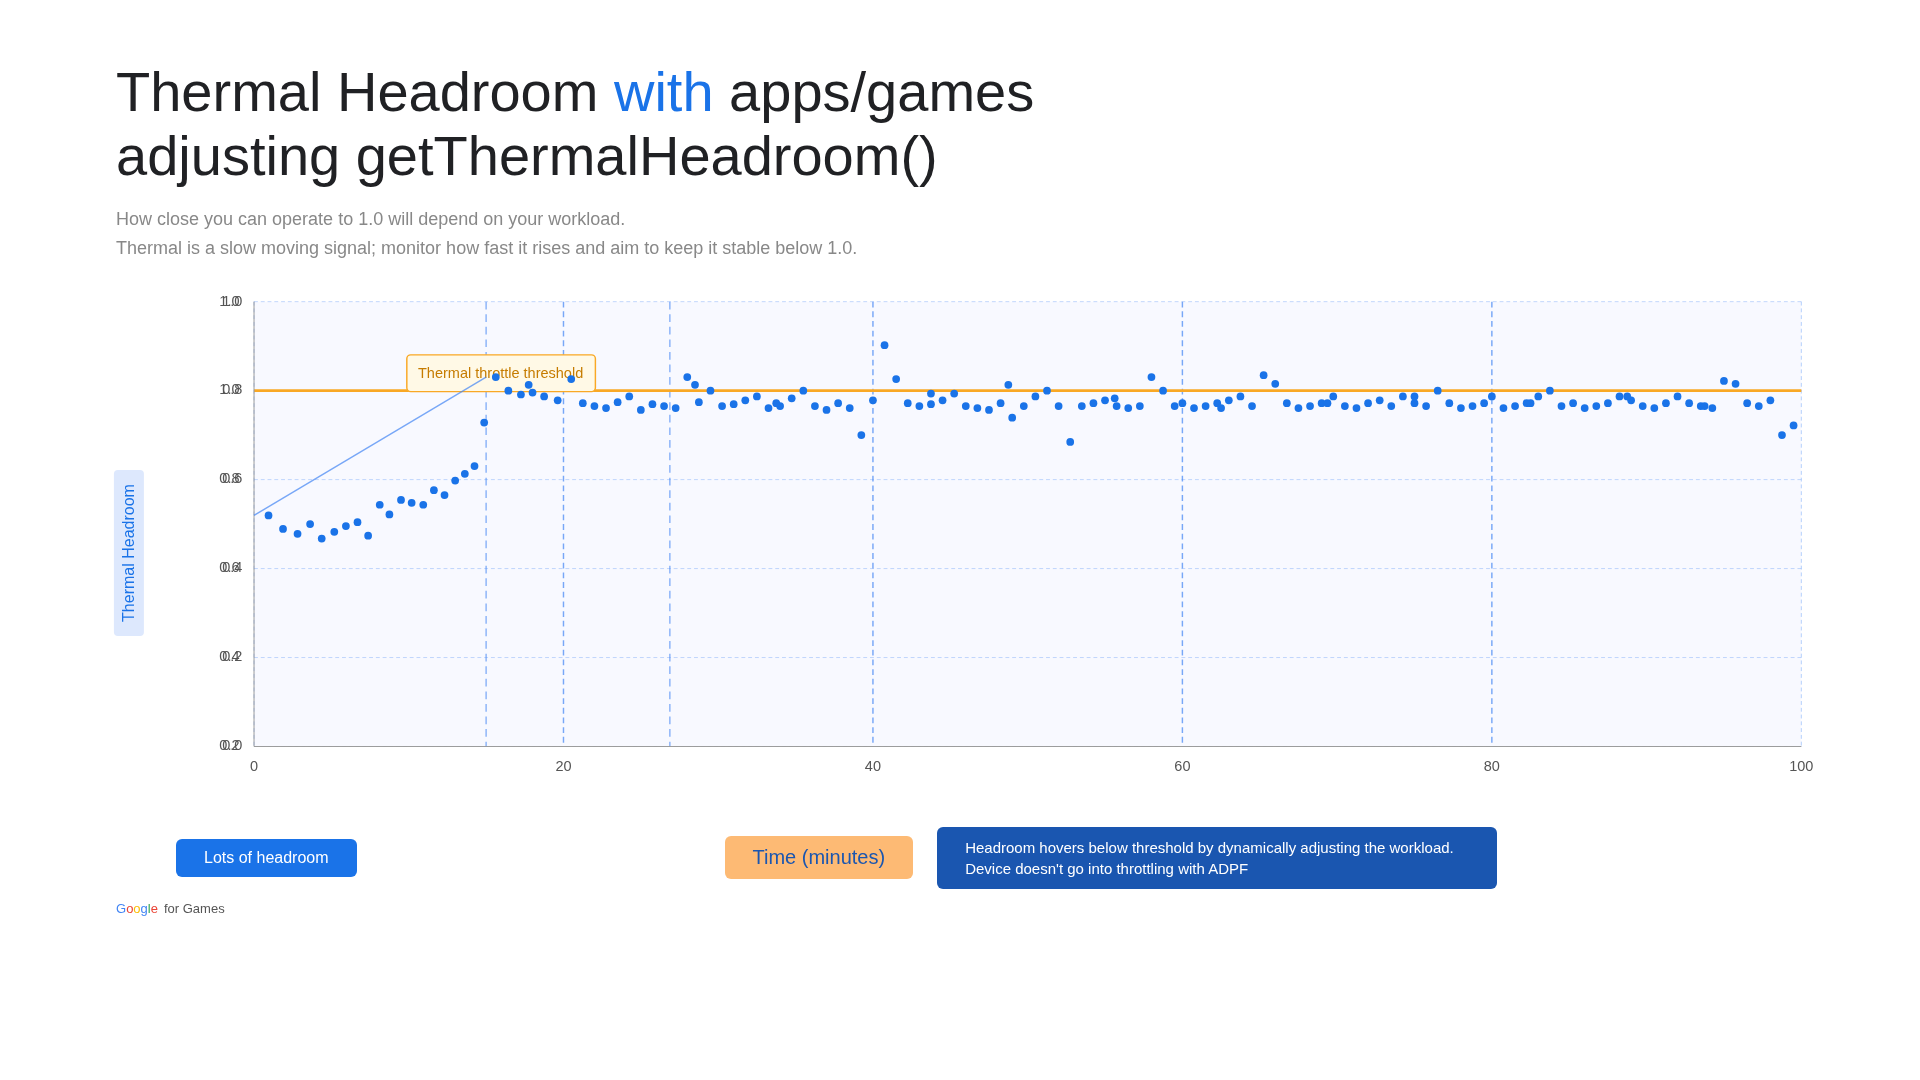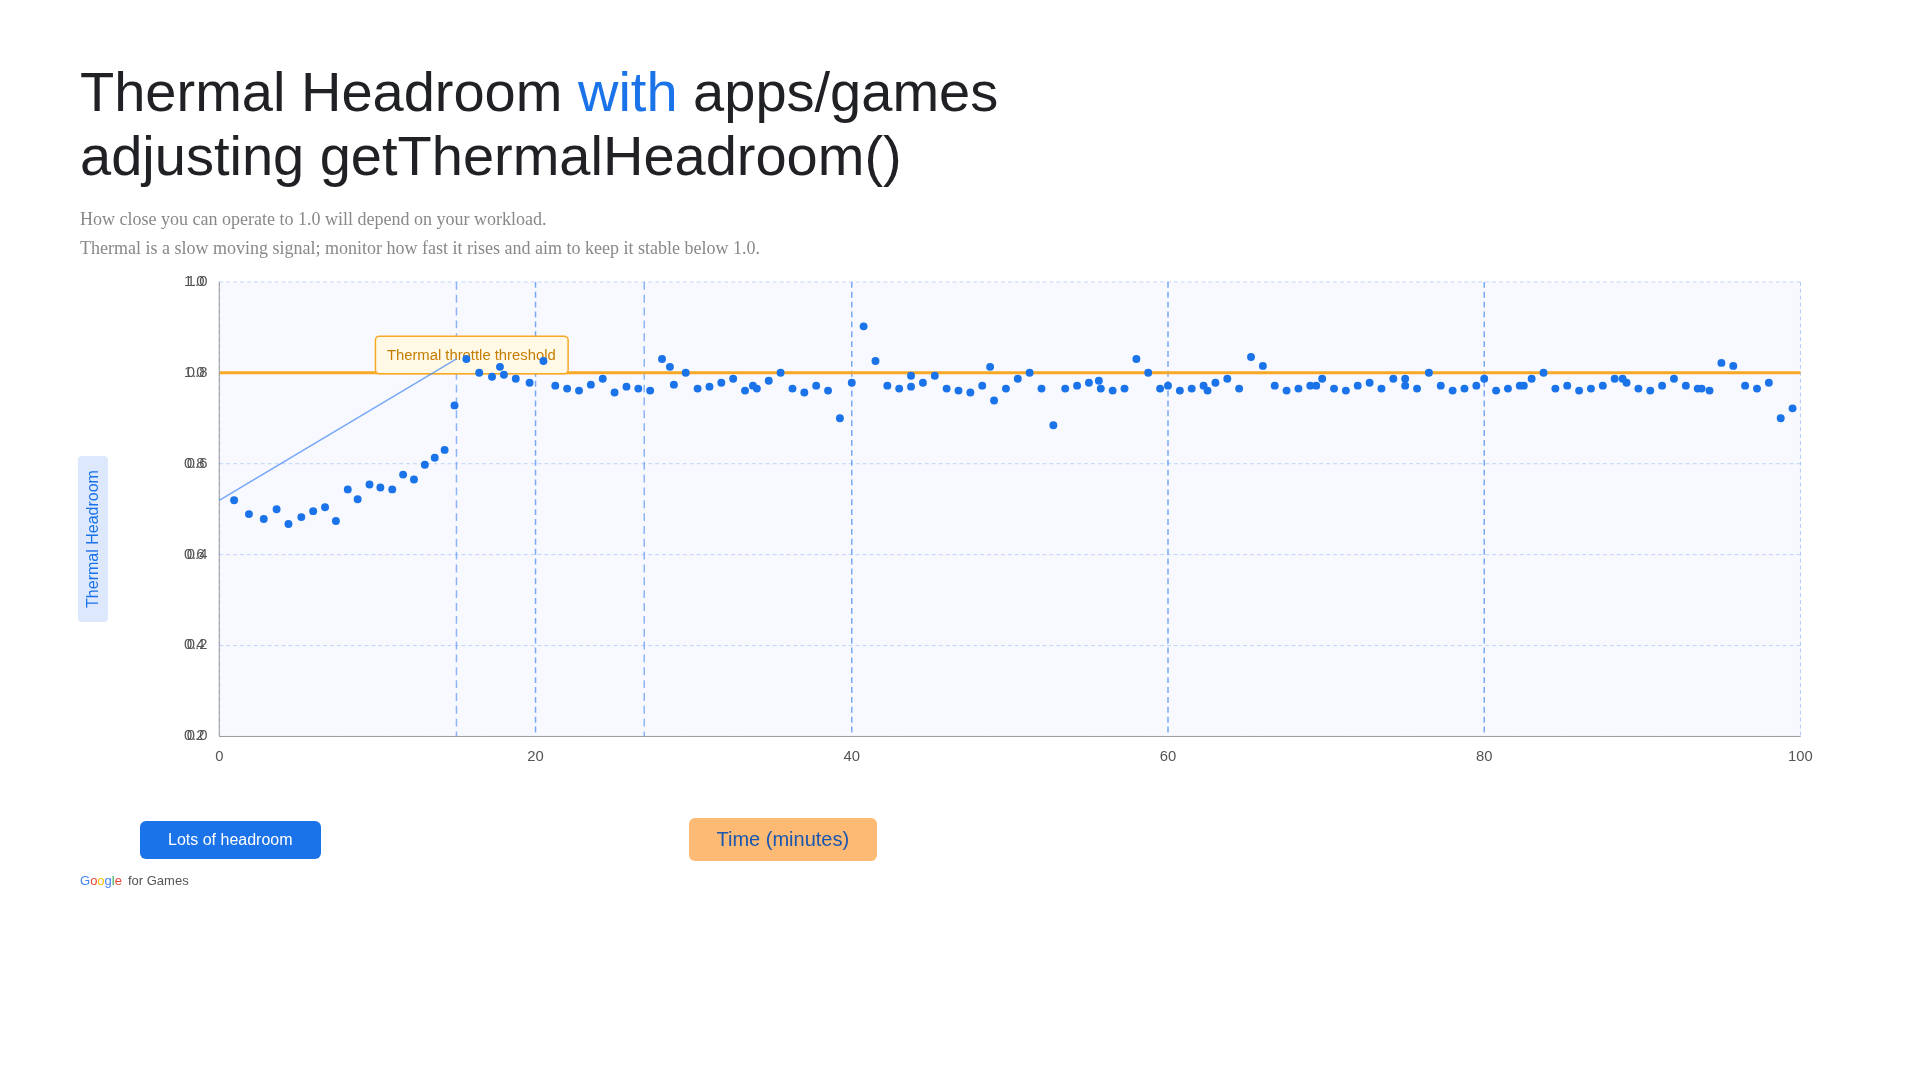--- a/index.html
+++ b/index.html
@@ -6,39 +6,38 @@
     body {
       width: 1920px;
       height: 1080px;
       background: #fff;
       font-family: 'Google Sans', Arial, sans-serif;
       overflow: hidden;
     }
     .page-container {
       width: 1920px;
       height: 872px;
-      padding: 60px 80px 40px 80px;
+      padding: 60px 80px 40px 116px;
       display: flex;
       flex-direction: column;
     }
     .title-block {
       margin-bottom: 16px;
     }
     .title-line {
       font-size: 56px;
       font-weight: 400;
       color: #202124;
       line-height: 1.15;
     }
     .title-with-highlight {
       color: #1a73e8;
     }
     .subtitle-block {
-      margin-bottom: 8px;
-      font-family: Liberation Serif, serif;
+      margin-bottom: 28px;
     }
     .subtitle-text {
       font-size: 18px;
       color: #888;
       line-height: 1.6;
     }
     .chart-and-annotations {
       display: flex;
       flex-direction: column;
       flex: 1;
@@ -331,20 +330,21 @@
           <circle cx="1480" cy="108" r="4" fill="#1a73e8"></circle>
           <circle cx="1560" cy="118" r="4" fill="#1a73e8"></circle>
         </svg>
       </div>
     </div>
 
     <div class="bottom-labels">
       <div class="label-btn-blue">Lots of headroom</div>
       <div style="flex:1; max-width:320px;"></div>
       <div class="label-btn-light">Time (minutes)</div>
+      <div class="label-btn-dark-blue">Headroom hovers below threshold by dynamically adjusting the workload. Device doesn't go into throttling with ADPF</div>
     </div>
 
     <div class="google-logo">
       <span>
         <span class="g-blue">G</span><span class="g-red">o</span><span class="g-yellow">o</span><span class="g-blue">g</span><span class="g-green">l</span><span class="g-red">e</span>
       </span>
       <span> for Games</span>
     </div>
   </div>
 </div>

